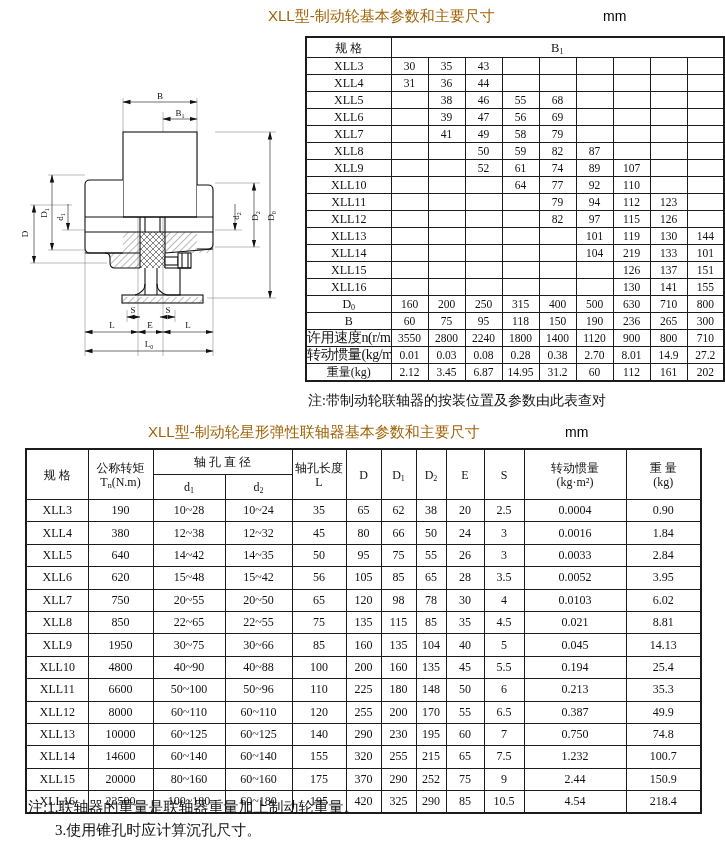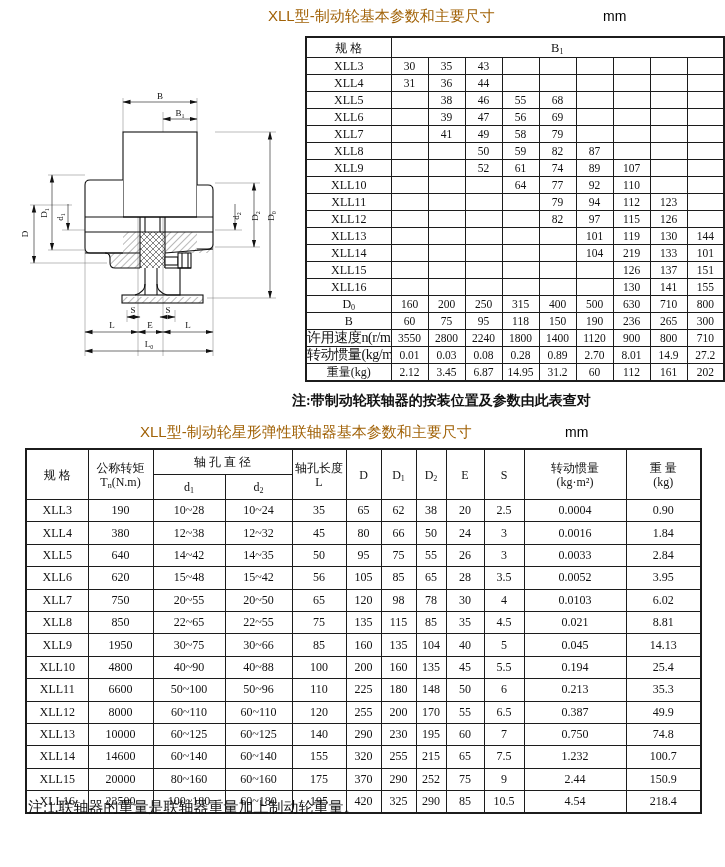--- a/index.html
+++ b/index.html
@@ -17,21 +17,21 @@
      white-space:nowrap;overflow:hidden;font-weight:normal;}
   sub{font-size:8px;line-height:0;vertical-align:-2px;}
   .tbl-upper{left:305px;top:36px;width:418px;font-size:11.5px;}
   .tbl-upper td{height:16px;line-height:14px;}
   .tbl-upper thead td{height:19px;font-size:12.5px;}
   .tbl-upper td.spec{font-size:12px;}
   .tbl-upper td.cramped{font-size:14px;letter-spacing:-0.4px;}
   .tbl-lower{left:25px;top:448px;width:675px;font-size:12px;}
   .tbl-lower thead td{height:24px;font-size:12px;line-height:14px;}
   .tbl-lower tbody td{height:21.4px;}
-  .note-upper{left:292px;top:392px;font-size:14px;white-space:nowrap;font-weight:bold;}
+  .note-upper{left:308px;top:392px;font-size:14px;white-space:nowrap;}
   .footnotes{left:28px;top:796px;font-size:15px;line-height:22.5px;}
   .footnotes .indent{padding-left:27px;}
   .drawing{left:12px;top:72px;}
   svg text{font-family:"Liberation Serif","DejaVu Serif",serif;fill:#111;}
 </style>
 </head>
 <body>
 
 <div class="abs title" style="left:268px;top:7px;">XLL型-制动轮基本参数和主要尺寸</div>
 <div class="abs unit" style="left:603px;top:8px;">mm</div>
@@ -361,21 +361,21 @@
         <td>900</td>
         <td>800</td>
         <td>710</td>
       </tr>
       <tr>
         <td class="spec cramped">转动惯量(kg/m²)</td>
         <td>0.01</td>
         <td>0.03</td>
         <td>0.08</td>
         <td>0.28</td>
-        <td>0.89</td>
+        <td>0.38</td>
         <td>2.70</td>
         <td>8.01</td>
         <td>14.9</td>
         <td>27.2</td>
       </tr>
       <tr>
         <td class="spec">重量(kg)</td>
         <td>2.12</td>
         <td>3.45</td>
         <td>6.87</td>
@@ -384,21 +384,21 @@
         <td>60</td>
         <td>112</td>
         <td>161</td>
         <td>202</td>
       </tr>
     </tbody>
 </table>
 
 <div class="abs note-upper">注:带制动轮联轴器的按装位置及参数由此表查对</div>
 
-<div class="abs title" style="left:140px;top:423px;">XLL型-制动轮星形弹性联轴器基本参数和主要尺寸</div>
+<div class="abs title" style="left:148px;top:423px;">XLL型-制动轮星形弹性联轴器基本参数和主要尺寸</div>
 <div class="abs unit" style="left:565px;top:424px;">mm</div>
 
 <table class="abs tbl-lower">
   <colgroup>
     <col style="width:62px">
       <col style="width:65px">
       <col style="width:72px">
       <col style="width:67px">
     <col style="width:54px">
       <col style="width:35px">
@@ -635,13 +635,14 @@
         <td>85</td>
         <td>10.5</td>
         <td>4.54</td>
         <td>218.4</td>
       </tr>
     </tbody>
 </table>
 
 <div class="abs footnotes">
   <div>注:1.联轴器的重量是联轴器重量加上制动轮重量。</div>
+  <div class="indent">3.使用锥孔时应计算沉孔尺寸。</div>
 </div>
 
 </body></html>

